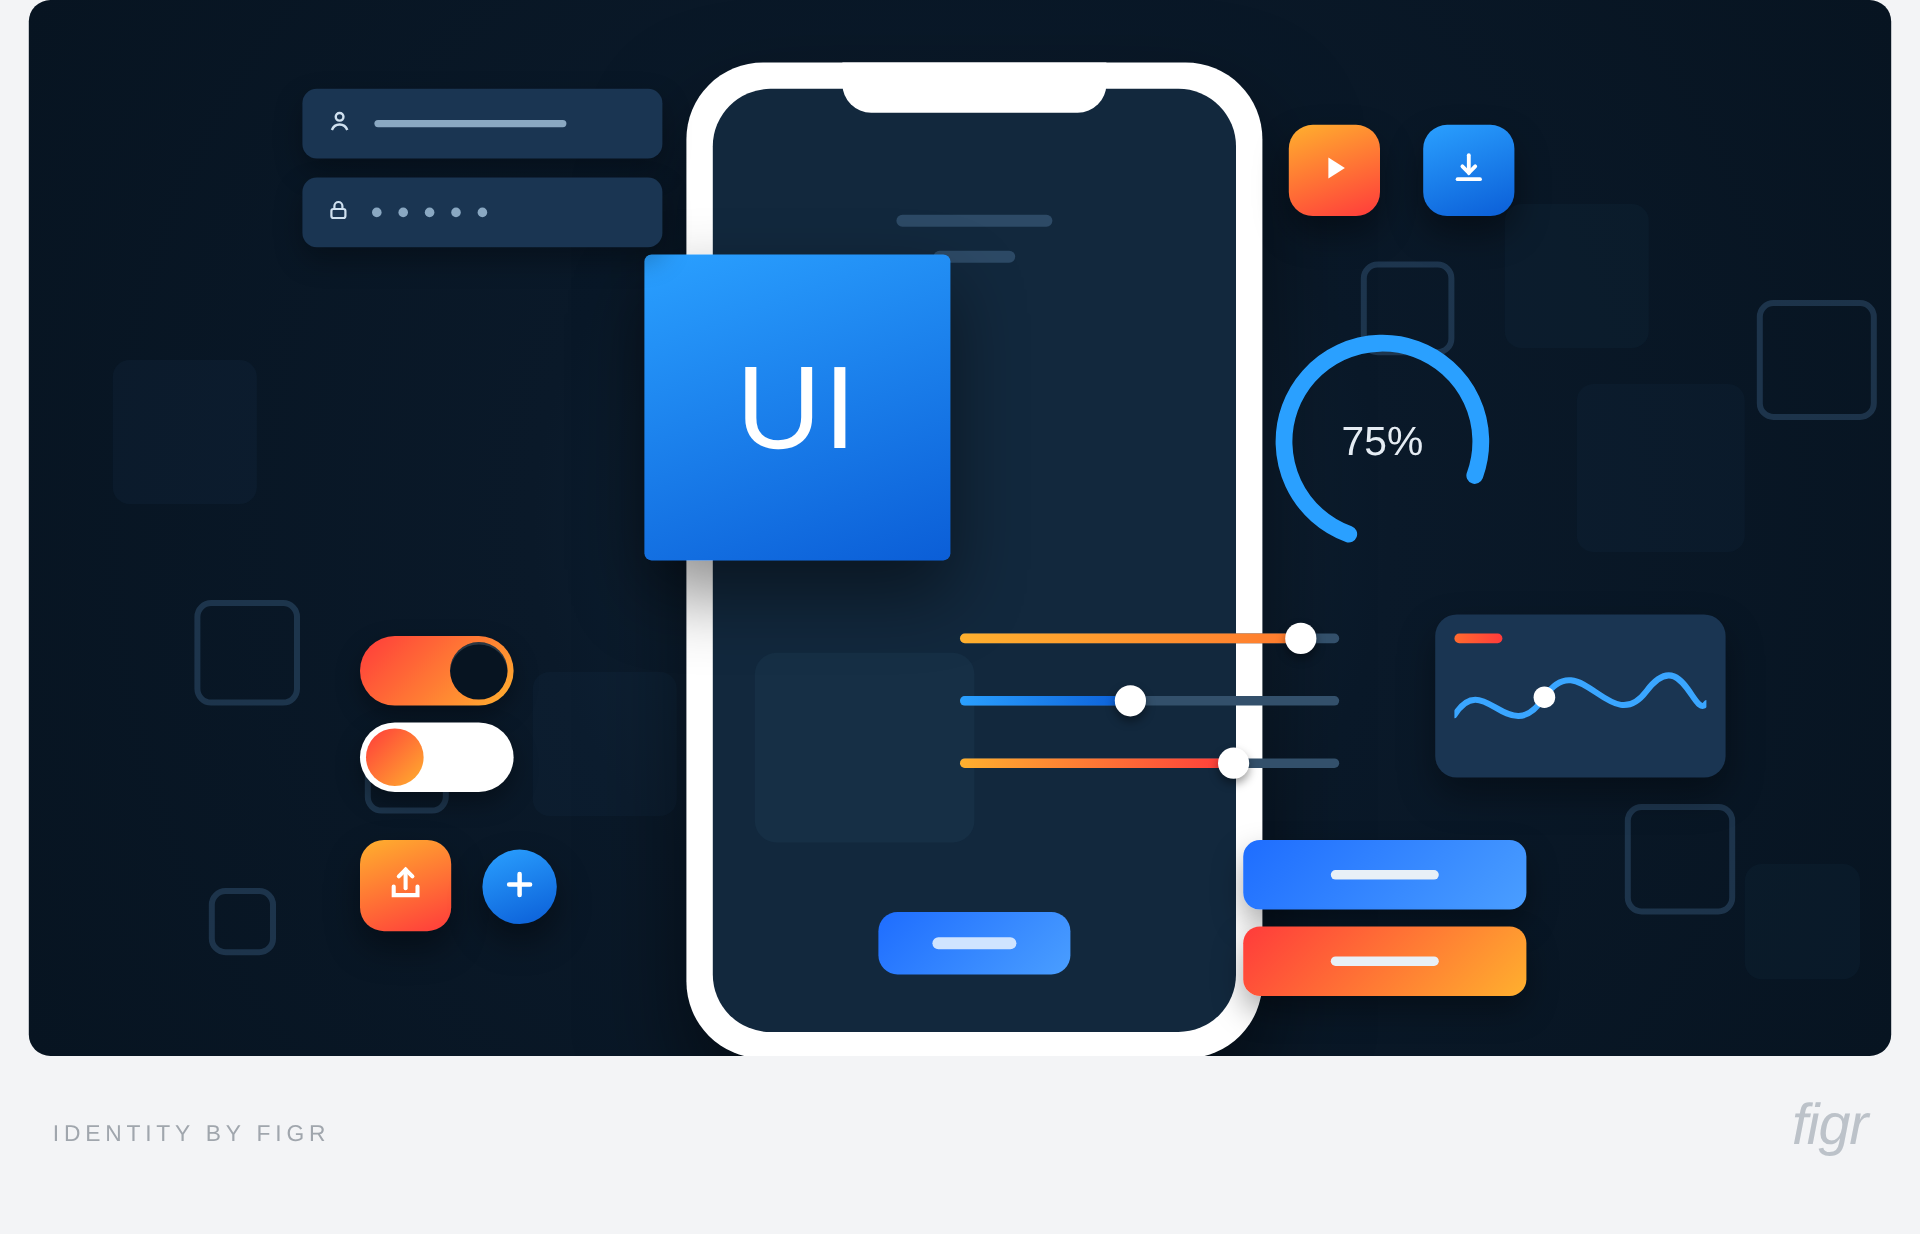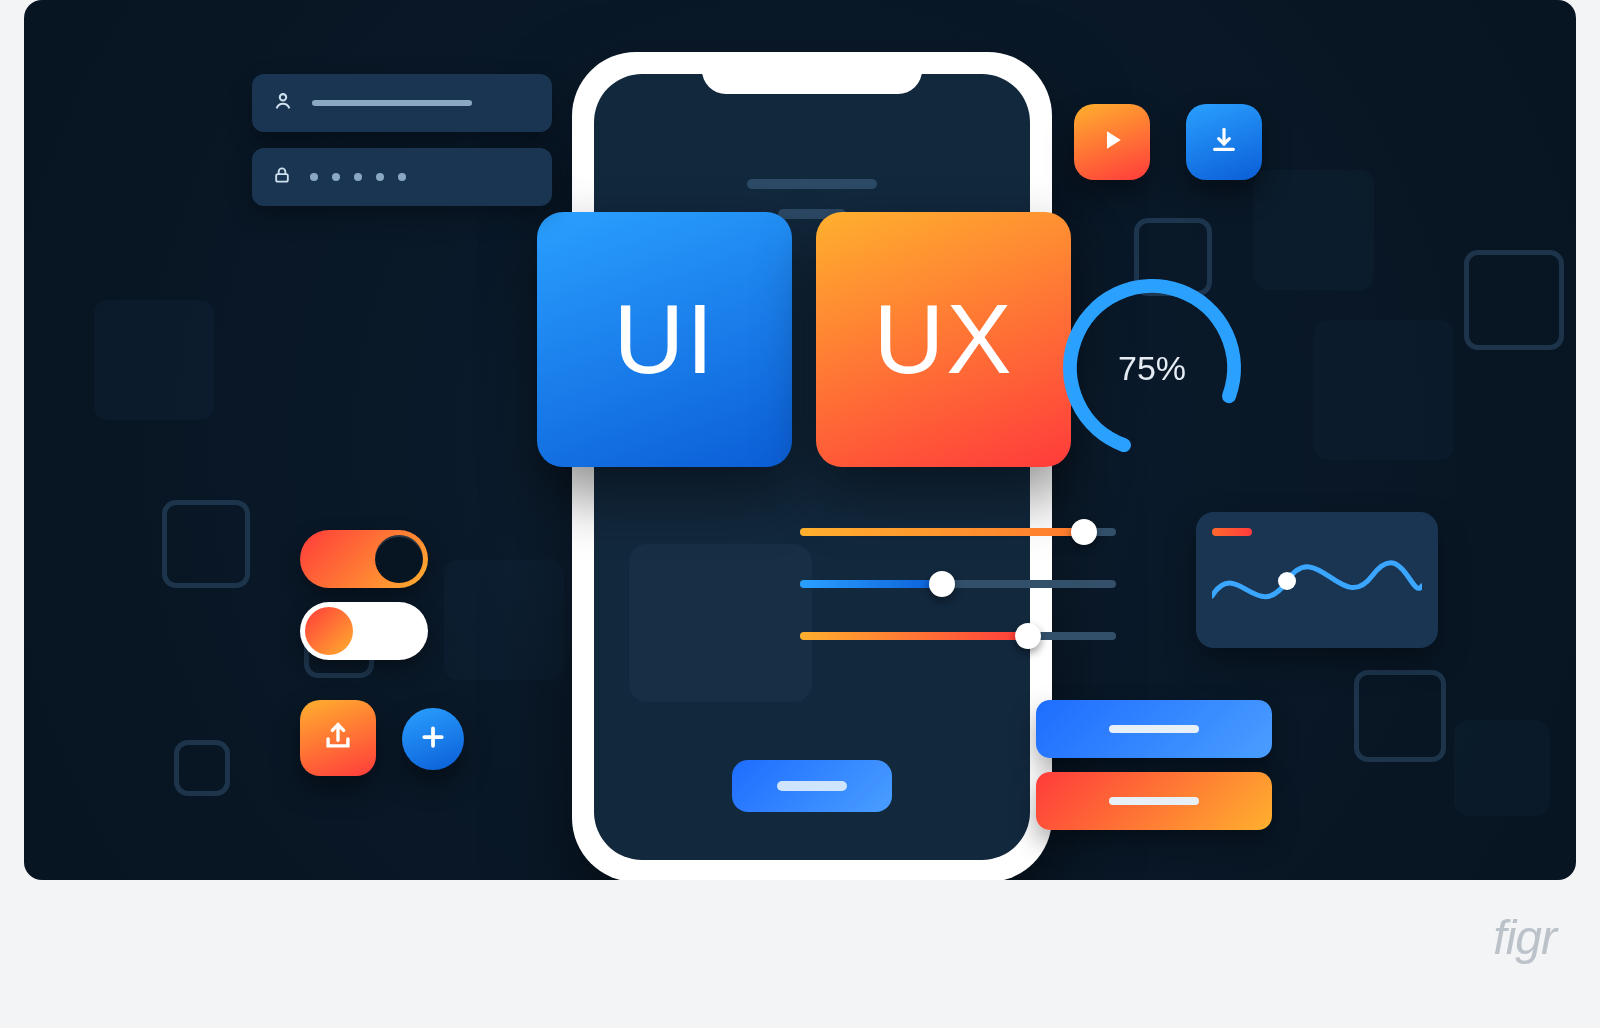--- a/index.html
+++ b/index.html
@@ -78,21 +78,21 @@
     background: linear-gradient(135deg, #1e6dff, #4a9eff);
     display: flex; align-items: center; justify-content: center;
   }
   .phone-pill::after {
     content: ""; width: 70px; height: 10px; border-radius: 5px; background: #cfe4ff;
   }
   
   .card {
     position: absolute;
     width: 255px; height: 255px;
-    border-radius: 26px;
+    border-radius: 6px;
     display: flex; align-items: center; justify-content: center;
     color: #fff;
     font-size: 98px;
     font-weight: 300;
     letter-spacing: 2px;
     box-shadow: 0 28px 60px rgba(0,0,0,0.45);
   }
   .card.ui { left: 513px; top: 212px; background: linear-gradient(160deg, #2aa0ff 0%, #0b5ed7 100%); }
   .card.ux { left: 792px; top: 212px; background: linear-gradient(160deg, #ffb02e 0%, #ff3b3b 100%); }
   
@@ -274,23 +274,20 @@
       <div class="phone-top-bar b2"></div>
       <div class="phone-content-box"></div>
       <div class="phone-pill"></div>
     </div>
     <div class="notch"></div>
   </div>
 
   <div class="card ui">
     <span>UI</span>
   </div>
-  <div class="card ux">
-    <span>UX</span>
-  </div>
 
   <div class="login-field user">
     <span>
       <svg width="22" height="22" viewBox="0 0 24 24" fill="none" stroke="#cfe0ef" stroke-width="2.2">
         <circle cx="12" cy="8" r="3.5"></circle>
           <path d="M5 20c1.5-4 5-5 7-5s5.5 1 7 5"></path>
       </svg>
     </span>
     <span class="line"></span>
   </div>
@@ -381,15 +378,16 @@
     </svg>
   </div>
 
   <div class="pill-btn blue"></div>
   <div class="pill-btn orange"></div>
 
 </div>
 
 <div class="footer">
   <div class="footer-left">
+    <div class="kicker">IDENTITY BY FIGR</div>
   </div>
   <div class="brand">figr</div>
 </div>
 
 </body></html>

